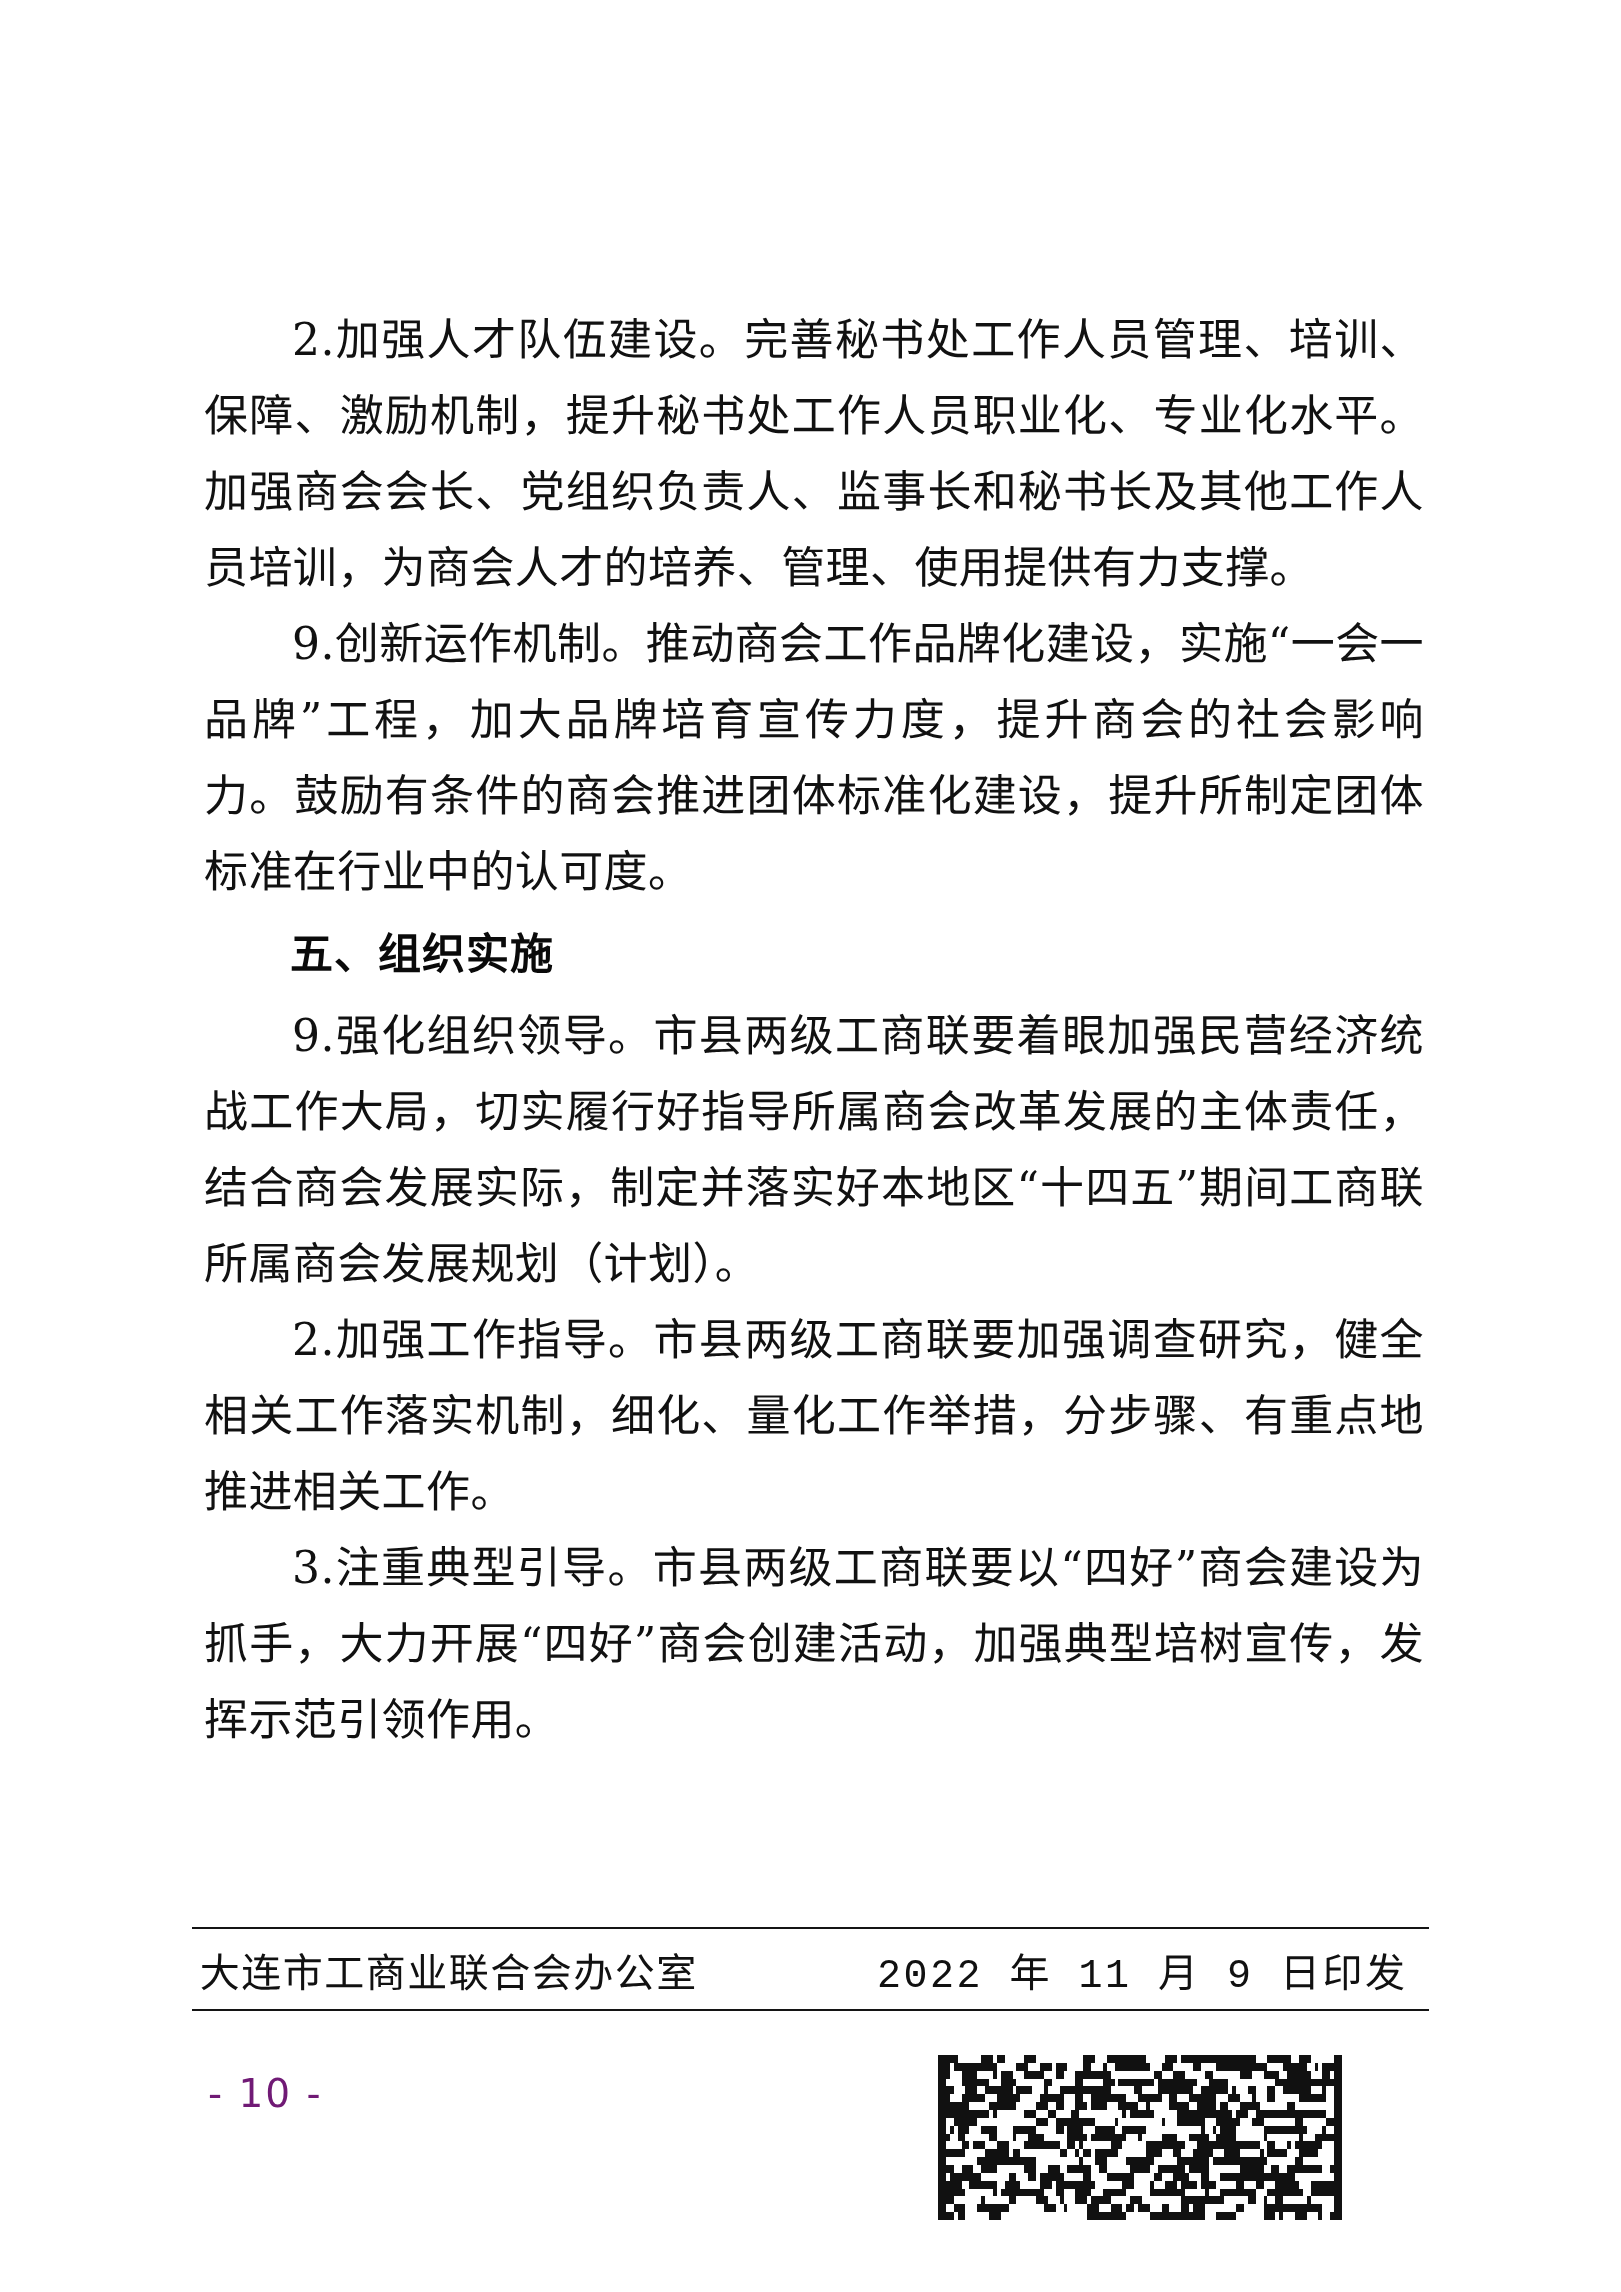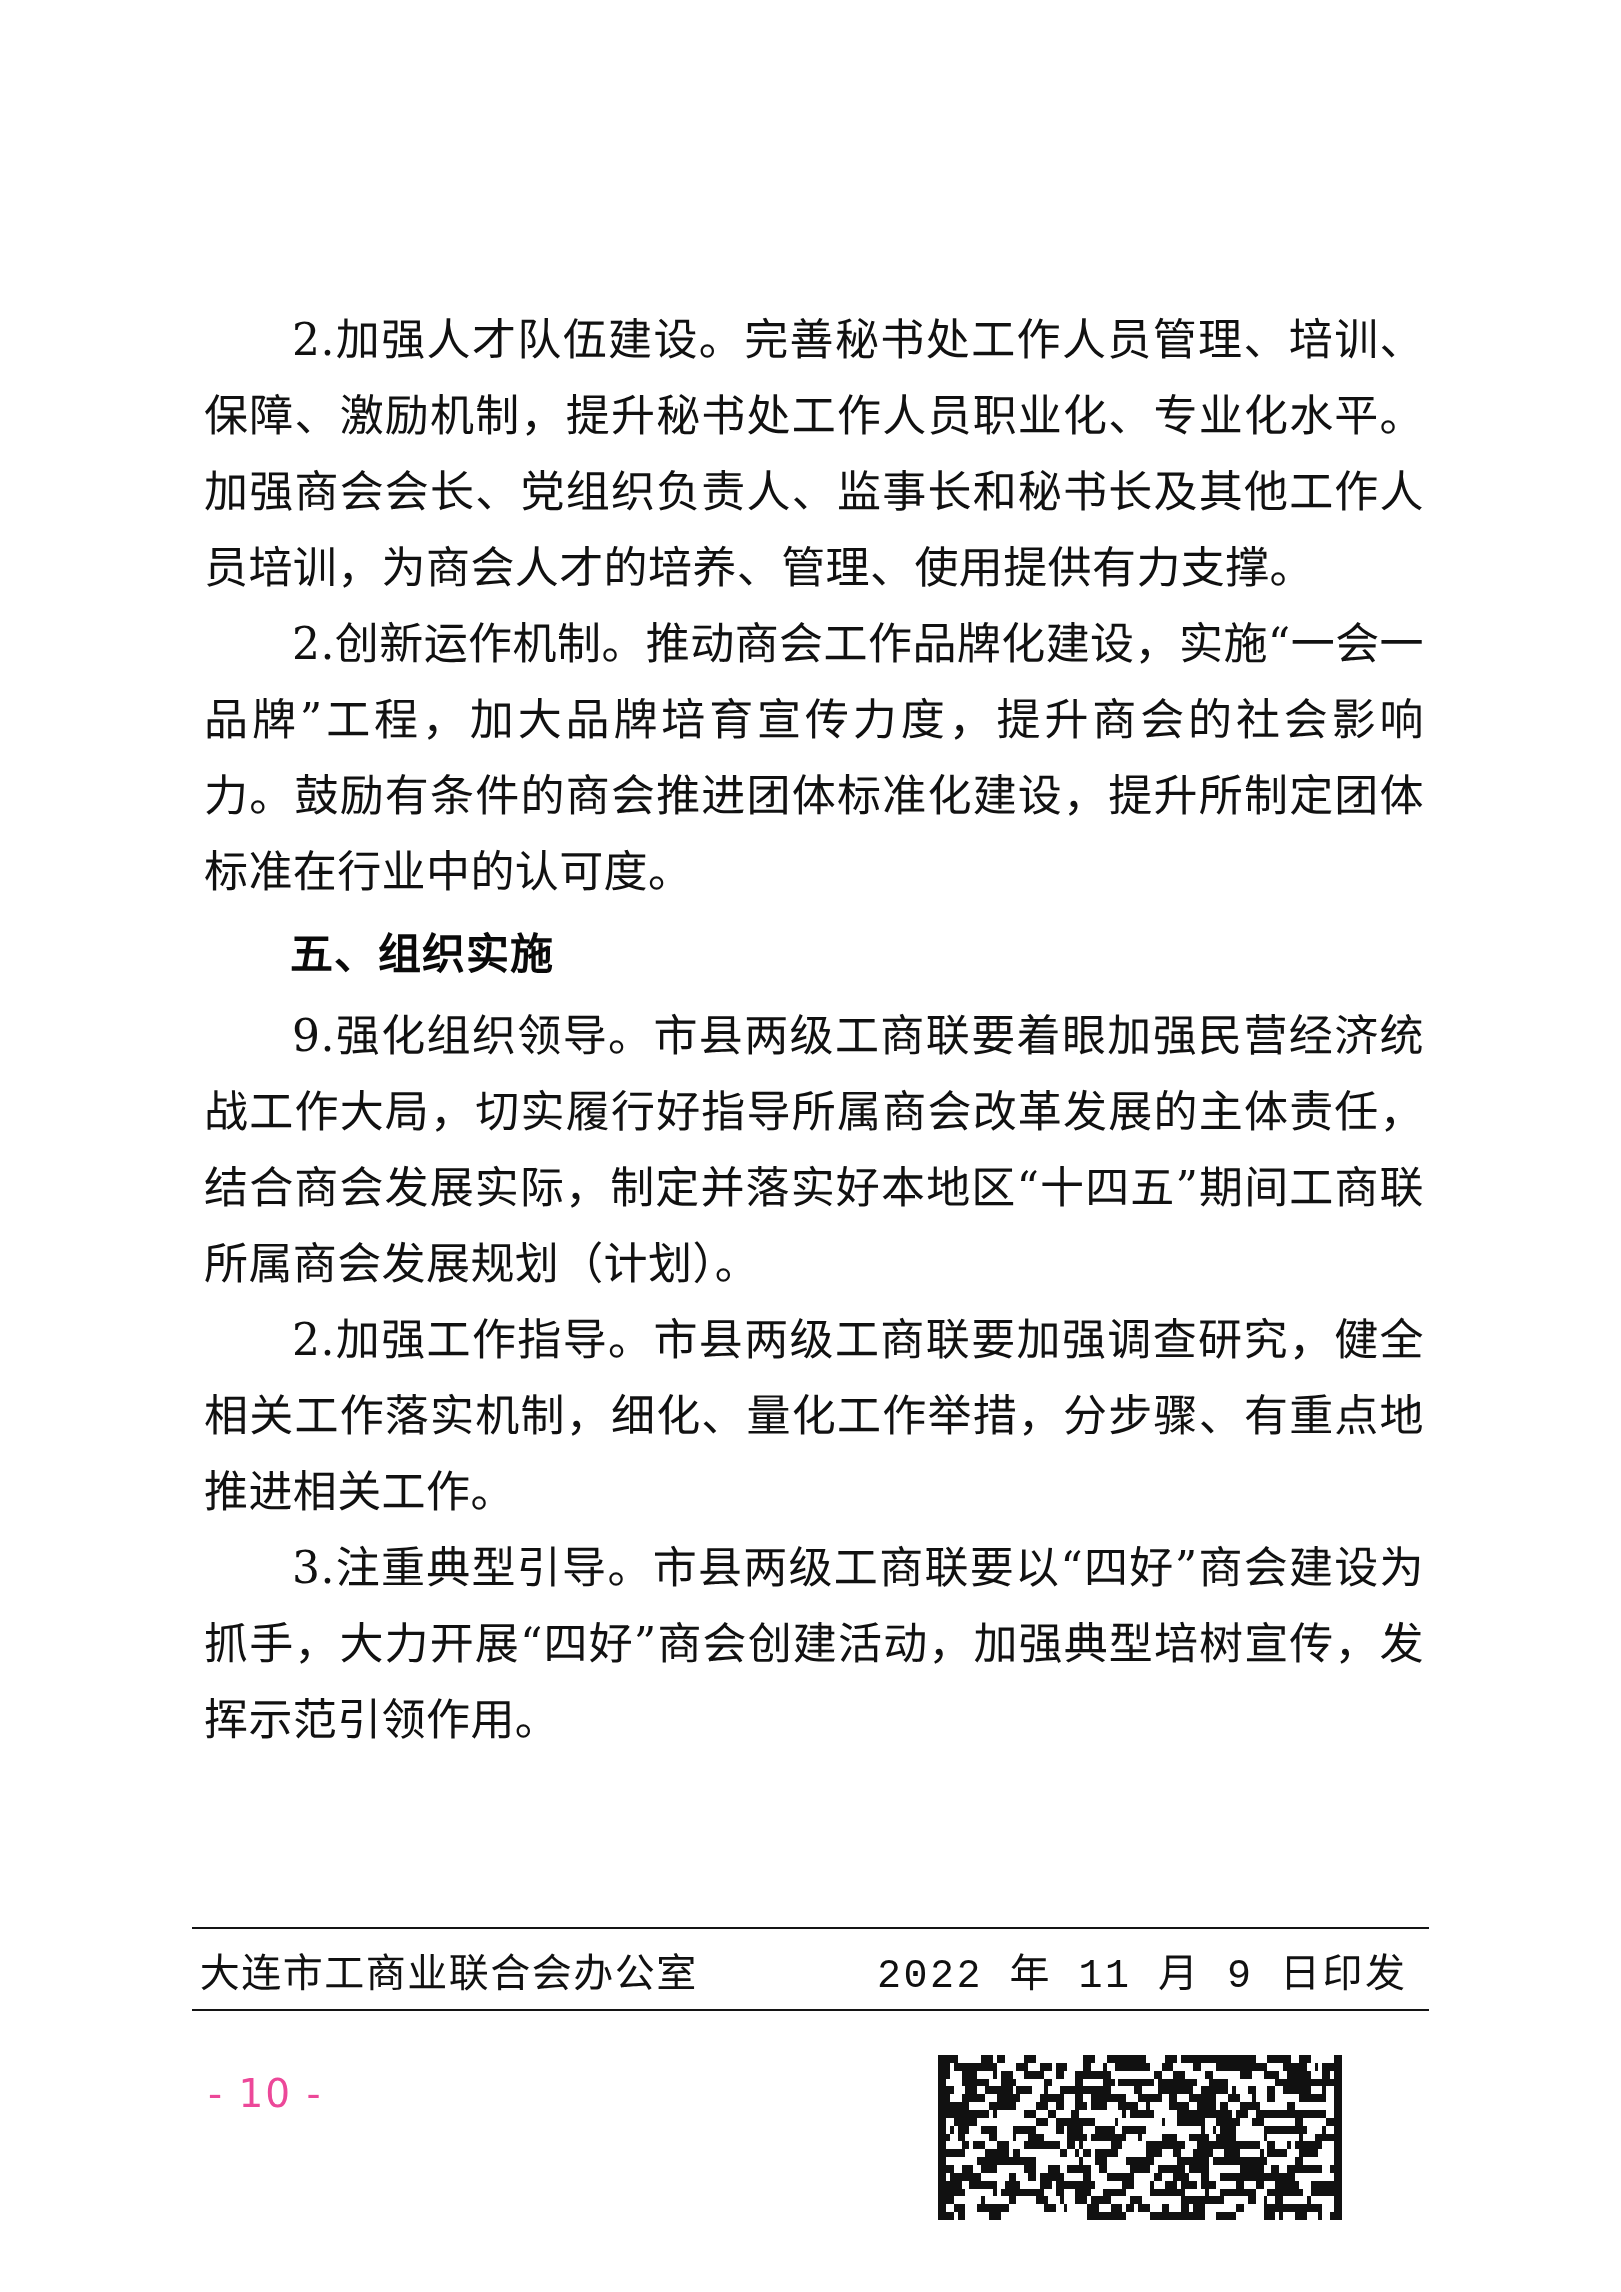--- a/index.html
+++ b/index.html
@@ -102,21 +102,21 @@
   }
 
   
   .page-number {
     position: absolute;
     left: 208px;
     top: 2063px;
     font-family: "DejaVu Sans", "Liberation Sans", sans-serif;
     font-size: 39px;
     letter-spacing: 2px;
-    color: #ec4899;
+    color: #701a75;
   }
 
   
   .barcode-wrap {
     position: absolute;
     left: 938px;
     top: 2047px;
     width: 404px;
     height: 165px;
   }
@@ -129,21 +129,21 @@
 </style>
 </head>
 <body>
 
 <div class="page">
 
   <div class="body-area">
 
     <p class="para">2.加强人才队伍建设。完善秘书处工作人员管理、培训、保障、激励机制，提升秘书处工作人员职业化、专业化水平。加强商会会长、党组织负责人、监事长和秘书长及其他工作人员培训，为商会人才的培养、管理、使用提供有力支撑。</p>
 
-    <p class="para">2.创新运作机制。推动商会工作品牌化建设，实施“一会一品牌”工程，加大品牌培育宣传力度，提升商会的社会影响力。鼓励有条件的商会推进团体标准化建设，提升所制定团体标准在行业中的认可度。</p>
+    <p class="para">9.创新运作机制。推动商会工作品牌化建设，实施“一会一品牌”工程，加大品牌培育宣传力度，提升商会的社会影响力。鼓励有条件的商会推进团体标准化建设，提升所制定团体标准在行业中的认可度。</p>
 
     <h2 class="heading">五、组织实施</h2>
 
     <p class="para">9.强化组织领导。市县两级工商联要着眼加强民营经济统战工作大局，切实履行好指导所属商会改革发展的主体责任，结合商会发展实际，制定并落实好本地区“十四五”期间工商联所属商会发展规划（计划）。</p>
 
     <p class="para">2.加强工作指导。市县两级工商联要加强调查研究，健全相关工作落实机制，细化、量化工作举措，分步骤、有重点地推进相关工作。</p>
 
     <p class="para">3.注重典型引导。市县两级工商联要以“四好”商会建设为抓手，大力开展“四好”商会创建活动，加强典型培树宣传，发挥示范引领作用。</p>
 
   </div>

